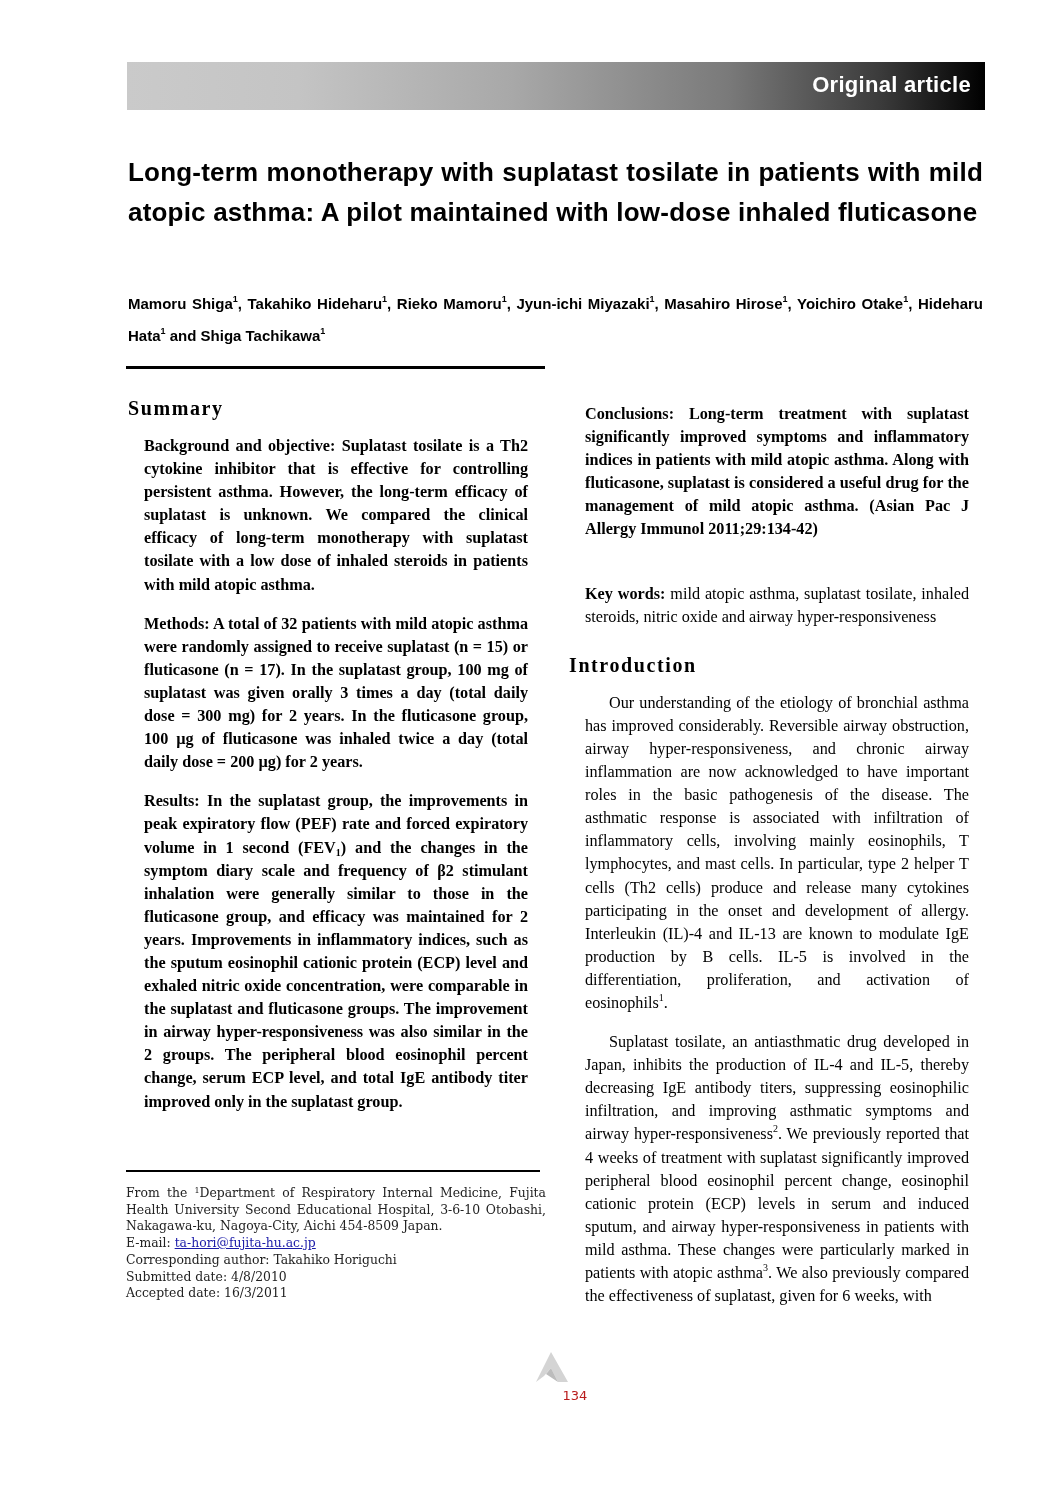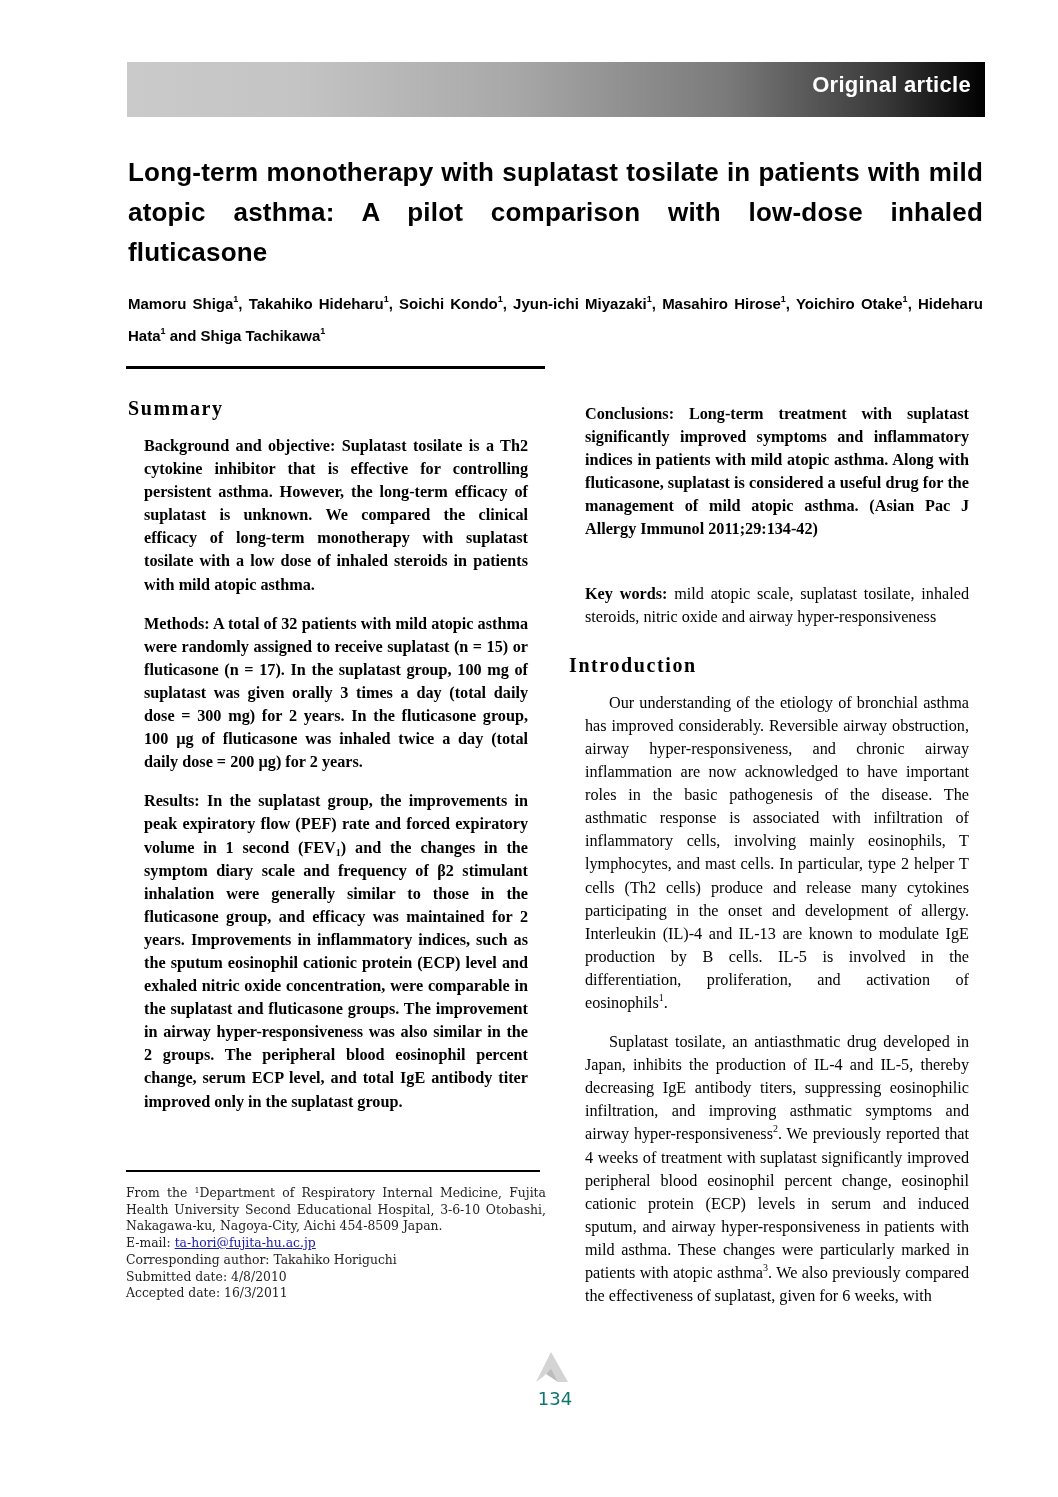--- a/index.html
+++ b/index.html
@@ -1,18 +1,18 @@
 <!DOCTYPE html>
 <html><head>
 <meta charset="utf-8">
 <style>
   html, body { margin: 0; padding: 0; background: #ffffff; }
   body { width: 1058px; height: 1497px; position: relative; overflow: hidden; }
   .banner {
-    position: absolute; left: 127px; top: 62px; width: 858px; height: 55px;
+    position: absolute; left: 127px; top: 62px; width: 858px; height: 48px;
     background: linear-gradient(to right, #cacaca 0%, #c4c4c4 20%, #a8a8a8 45%, #7a7a7a 70%, #3a3a3a 88%, #000000 100%);
   }
   .banner-label {
     position: absolute; right: 14px; top: 10px;
     font-family: "Liberation Sans", sans-serif; font-weight: bold; font-size: 22px;
     color: #ffffff; letter-spacing: 0.3px;
   }
   .title {
     position: absolute; left: 128px; top: 152px; width: 855px;
     font-family: "Liberation Sans", sans-serif; font-weight: bold; font-size: 26px;
@@ -49,39 +49,39 @@
   .footnote {
     position: absolute; left: 126px; top: 1177px; width: 420px;
     font-family: "DejaVu Serif", serif; font-size: 12.4px; line-height: 16.7px; color: #222;
     text-align: justify;
     margin-top: 8px;
   }
   .footnote a { color: #1a1aa8; text-decoration: underline; }
   .footnote sup { font-size: 8px; vertical-align: 4px; line-height: 0; }
   .logo { position: absolute; left: 532px; top: 1350px; width: 38px; height: 34px; }
   .page-num {
-    position: absolute; left: 500px; top: 1388px; width: 110px; text-align: center;
-    font-family: "DejaVu Sans", sans-serif; font-size: 18px; color: #0f766e;
+    position: absolute; left: 520px; top: 1388px; width: 110px; text-align: center;
+    font-family: "DejaVu Sans", sans-serif; font-size: 13px; color: #b91c1c;
   }
   sub { font-size: 10px; vertical-align: -3px; line-height: 0; }
   sup.ref { font-size: 10px; vertical-align: 7px; line-height: 0; }
 </style>
 </head>
 <body>
 
 <div class="banner">
   <span class="banner-label">Original article</span>
 </div>
 
-<div class="title">Long-term monotherapy with suplatast tosilate in patients with mild atopic asthma: A pilot comparison with low-dose inhaled fluticasone</div>
+<div class="title">Long-term monotherapy with suplatast tosilate in patients with mild atopic asthma: A pilot maintained with low-dose inhaled fluticasone</div>
 
 <div class="authors">
   <span><span>Mamoru Shiga</span><sup>1</sup></span>,
   <span><span>Takahiko Hideharu</span><sup>1</sup></span>,
-  <span><span>Soichi Kondo</span><sup>1</sup></span>,
+  <span><span>Rieko Mamoru</span><sup>1</sup></span>,
   <span><span>Jyun-ichi Miyazaki</span><sup>1</sup></span>,
   <span><span>Masahiro Hirose</span><sup>1</sup></span>,
   <span><span>Yoichiro Otake</span><sup>1</sup></span>,
   <span><span>Hideharu Hata</span><sup>1</sup></span>
   and
   <span><span>Shiga Tachikawa</span><sup>1</sup></span>
 </div>
 
 <div class="rule-top"></div>
 
@@ -98,21 +98,21 @@
   <div><span>From the </span><sup>1</sup><span>Department of Respiratory Internal Medicine, Fujita Health University Second Educational Hospital, 3-6-10 Otobashi, Nakagawa-ku, Nagoya-City, Aichi 454-8509 Japan.</span></div>
   <div><span>E-mail: </span><a>ta-hori@fujita-hu.ac.jp</a></div>
   <div>Corresponding author: Takahiko Horiguchi</div>
   <div>Submitted date: 4/8/2010</div>
   <div>Accepted date: 16/3/2011</div>
 </div>
 
 <div class="col col-right">
   <p class="bold">Conclusions: Long-term treatment with suplatast significantly improved symptoms and inflammatory indices in patients with mild atopic asthma. Along with fluticasone, suplatast is considered a useful drug for the management of mild atopic asthma. (Asian Pac J Allergy Immunol 2011;29:134-42)</p>
   <div class="gap"></div>
-  <p><span class="bold">Key words:</span><span> mild atopic scale, suplatast tosilate, inhaled steroids, nitric oxide and airway hyper-responsiveness</span></p>
+  <p><span class="bold">Key words:</span><span> mild atopic asthma, suplatast tosilate, inhaled steroids, nitric oxide and airway hyper-responsiveness</span></p>
   <div class="gap"></div>
   <div class="heading">Introduction</div>
   <p class="para-indent"><span>Our understanding of the etiology of bronchial asthma has improved considerably. Reversible airway obstruction, airway hyper-responsiveness, and chronic airway inflammation are now acknowledged to have important roles in the basic pathogenesis of the disease. The asthmatic response is associated with infiltration of inflammatory cells, involving mainly eosinophils, T lymphocytes, and mast cells. In particular, type 2 helper T cells (Th2 cells) produce and release many cytokines participating in the onset and development of allergy. Interleukin (IL)-4 and IL-13 are known to modulate IgE production by B cells. IL-5 is involved in the differentiation, proliferation, and activation of eosinophils</span><sup class="ref">1</sup><span>.</span></p>
   <p class="para-indent"><span>Suplatast tosilate, an antiasthmatic drug developed in Japan, inhibits the production of IL-4 and IL-5, thereby decreasing IgE antibody titers, suppressing eosinophilic infiltration, and improving asthmatic symptoms and airway hyper-responsiveness</span><sup class="ref">2</sup><span>. We previously reported that 4 weeks of treatment with suplatast significantly improved peripheral blood eosinophil percent change, eosinophil cationic protein (ECP) levels in serum and induced sputum, and airway hyper-responsiveness in patients with mild asthma. These changes were particularly marked in patients with atopic asthma</span><sup class="ref">3</sup><span>. We also previously compared the effectiveness of suplatast, given for 6 weeks, with</span></p>
 </div>
 
 <svg class="logo" viewBox="0 0 38 34">
   <polygon points="19,2 36,32 26,32 19,18 12,26 4,32" fill="#d4d4d4"></polygon>
   <polygon points="19,18 26,32 14,24" fill="#bcbcbc"></polygon>
 </svg>

